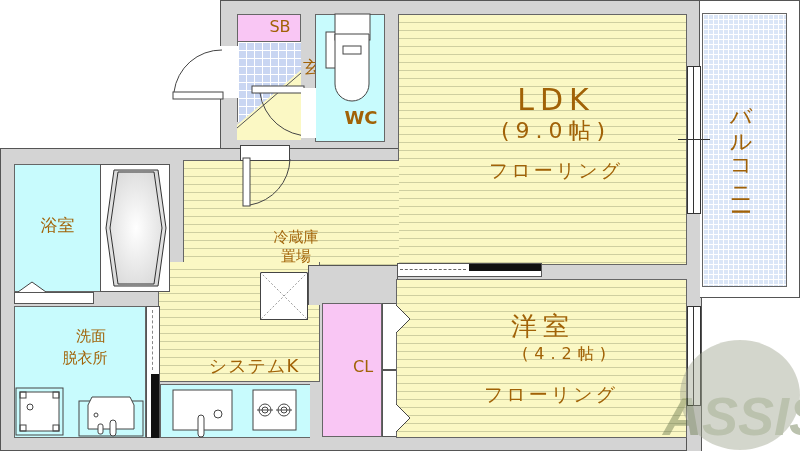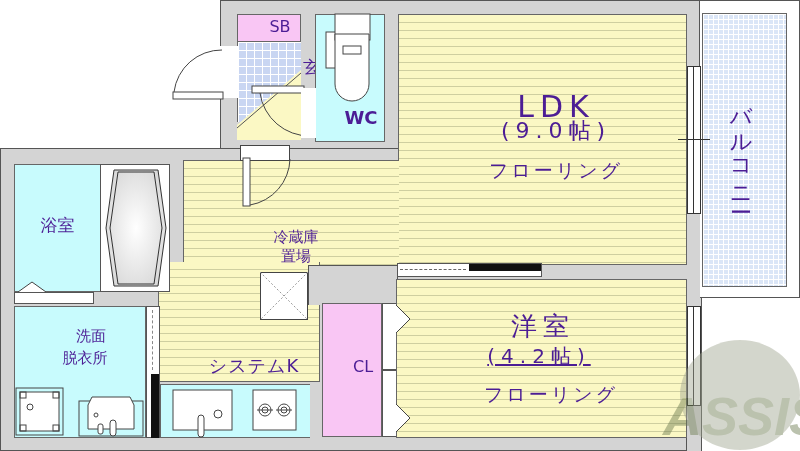--- a/index.html
+++ b/index.html
@@ -5,21 +5,21 @@
   html, body { margin:0; padding:0; background:#ffffff; }
   body { width:800px; height:451px; position:relative; overflow:hidden; font-family:"DejaVu Sans", sans-serif; }
   .abs { position:absolute; box-sizing:border-box; }
   .wall { background:#d4d4d4; border:1px solid #555; }
   .floor { background-color:#fbf8c4; background-image:repeating-linear-gradient(to bottom, transparent 0px, transparent 7px, #cfcfa0 7px, #cfcfa0 8px); border:1px solid #666; }
   .cyan { background:#c8fbfd; border:1px solid #666; }
   .pink { background:#f9c6f4; border:1px solid #666; }
   .tile-blue { background-color:#dbe6f7; background-image:linear-gradient(#ffffff 1px, transparent 1px), linear-gradient(90deg, #ffffff 1px, transparent 1px); background-size:5px 5px; border:1px solid #666; }
   .tile-entry { background-color:#c9d6f2; background-image:linear-gradient(#ffffff 1px, transparent 1px), linear-gradient(90deg, #ffffff 1px, transparent 1px); background-size:8px 8px; }
   .white { background:#ffffff; border:1px solid #555; }
-  .label { color:#4c1d95; text-align:center; white-space:nowrap; line-height:1.15;padding-left:22px; }
+  .label { color:#a16207; text-align:center; white-space:nowrap; line-height:1.15;padding-left:22px; }
   .big { font-size:30px; letter-spacing:6px; }
   .mid { font-size:22px; letter-spacing:6px; }
   .sm { font-size:17px; letter-spacing:3px; }
   .xs { font-size:15px; }
   svg { position:absolute; overflow:visible; }
 </style>
 </head>
 <body>
 
 <div class="abs wall" style="left:220px;top:0;width:480px;height:160px;"></div>
@@ -27,21 +27,21 @@
 <div class="abs" style="left:686px;top:295px;width:16px;height:156px;background:#d4d4d4;border-left:1px solid #555;border-right:1px solid #555;"></div>
 
 <div class="abs" style="left:700px;top:0;width:100px;height:298px;background:#fff;border:1px solid #555;border-left:none;"></div>
 <div class="abs tile-blue" style="left:702px;top:13px;width:85px;height:274px;"></div>
 <div class="abs label" style="left:728px;top:92px;width:26px;font-size:22px;line-height:26px;writing-mode:vertical-rl;letter-spacing:2px;">バルコニー</div>
 
 <div class="abs floor" style="left:398px;top:14px;width:289px;height:251px;"></div>
 <div class="abs floor" style="left:183px;top:160px;width:216px;height:105px;border-right:none;border-bottom:none;"></div>
 <div class="abs floor" style="left:158px;top:262px;width:162px;height:120px;border-top:none;"></div>
 
-<div class="abs label big" style="left:440px;top:83px;width:210px;margin-top:7px;">LDK</div>
+<div class="abs label big" style="left:440px;top:83px;width:210px;">LDK</div>
 <div class="abs label big" style="left:440px;top:118px;width:210px;font-size:22px;">(9.0帖)</div>
 <div class="abs label sm" style="left:440px;top:160px;width:210px;font-size:19px;">フローリング</div>
 
 <div class="abs" style="left:687px;top:66px;width:14px;height:148px;background:#fff;border:1px solid #333;"></div>
 <div class="abs" style="left:693px;top:66px;width:1px;height:148px;background:#333;"></div>
 <div class="abs" style="left:678px;top:139px;width:32px;height:1px;background:#333;"></div>
 
 <div class="abs pink" style="left:237px;top:14px;width:64px;height:28px;"></div>
 <div class="abs label xs" style="left:237px;top:18px;width:64px;font-size:16px;">SB</div>
 
@@ -158,21 +158,21 @@
 
 <div class="abs floor" style="left:396px;top:279px;width:291px;height:159px;"></div>
 <svg style="left:396px;top:305px;" width="16" height="30">
   <path d="M0,0 L14,14 L0,28" fill="#fff" stroke="#444"></path>
 </svg>
 <svg style="left:396px;top:404px;" width="16" height="30">
   <path d="M0,0 L14,14 L0,28" fill="#fff" stroke="#444"></path>
 </svg>
 
 <div class="abs label mid" style="left:422px;top:312px;width:220px;font-size:26px;">洋室</div>
-<div class="abs label mid" style="left:418px;top:345px;width:220px;font-size:20px;text-decoration:underline;">(4.2帖)</div>
+<div class="abs label mid" style="left:446px;top:345px;width:220px;font-size:16px;">(4.2帖)</div>
 <div class="abs label sm" style="left:430px;top:384px;width:220px;font-size:19px;">フローリング</div>
 
 <div class="abs" style="left:687px;top:306px;width:14px;height:100px;background:#fff;border:1px solid #333;"></div>
 <div class="abs" style="left:693px;top:306px;width:1px;height:100px;background:#333;"></div>
 
 <svg style="left:655px;top:330px;opacity:0.45;" width="145" height="121">
   <ellipse cx="85" cy="65" rx="60" ry="55" fill="#a0a590"></ellipse>
   <text x="8" y="105" font-family="Liberation Sans, sans-serif" font-size="54" font-weight="bold" font-style="italic" fill="#6b7a4e">ASSIST</text>
 </svg>
 

